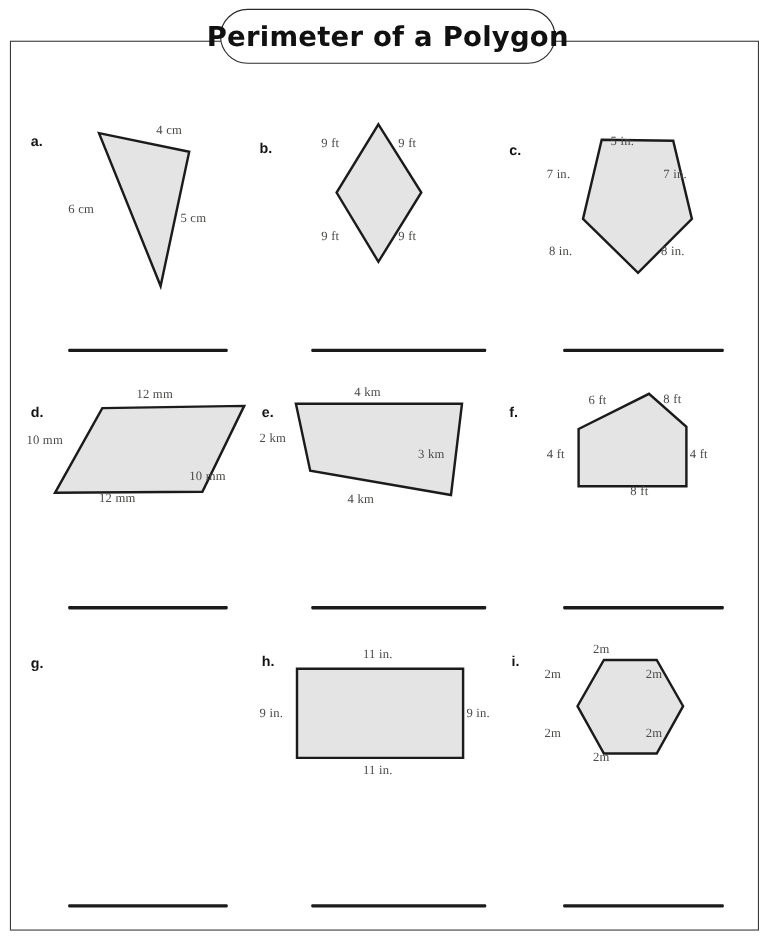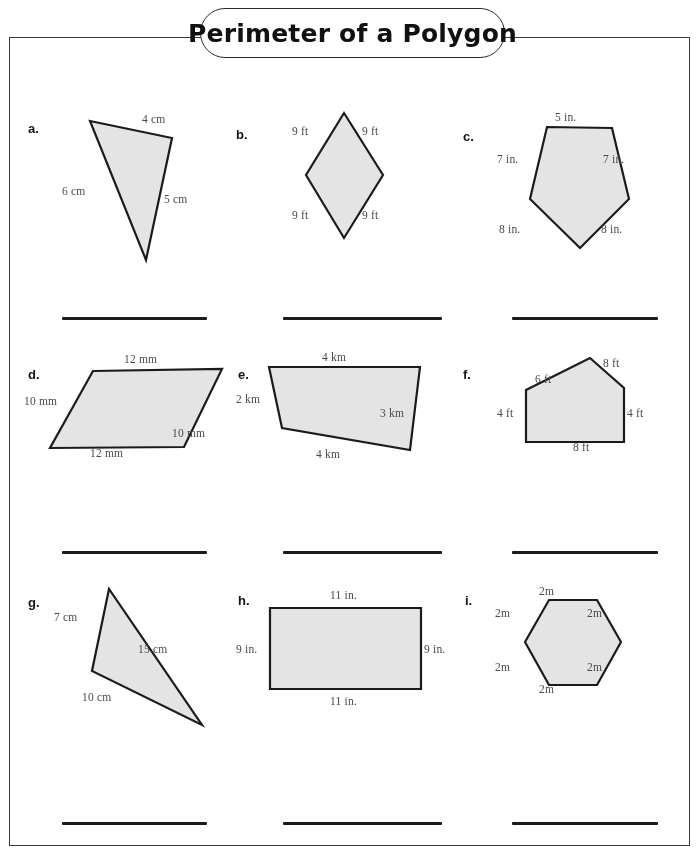--- a/index.html
+++ b/index.html
@@ -129,21 +129,21 @@
           <div class="dim" style="left: 64px; top: 104px; color: rgb(74, 74, 72);">9 ft</div>
           <div class="dim" style="left: 134px; top: 104px; color: rgb(74, 74, 72);">9 ft</div>
         </div>
       </div>
       <div class="problem" style="left: 455px; top: 105px;">
         <div class="prob-letter" style="left: 8px; top: 24px;">c.</div>
         <div class="shape-area">
           <svg viewBox="0 0 222 200">
             <polygon points="92,22 157,23 174,94 125,143 75,94" fill="#e4e4e4" stroke="#1b1b1b" stroke-width="2.2" stroke-linejoin="miter"></polygon>
           </svg>
-          <div class="dim" style="left: 100px; top: 6px; color: rgb(74, 74, 72);">5 in.</div>
+          <div class="dim" style="left: 100px; top: 18px; color: rgb(74, 74, 72);">5 in.</div>
           <div class="dim" style="left: 42px; top: 48px; color: rgb(74, 74, 72);">7 in.</div>
           <div class="dim" style="left: 148px; top: 48px; color: rgb(74, 74, 72);">7 in.</div>
           <div class="dim" style="left: 44px; top: 118px; color: rgb(74, 74, 72);">8 in.</div>
           <div class="dim" style="left: 146px; top: 118px; color: rgb(74, 74, 72);">8 in.</div>
         </div>
       </div>
       <div class="problem" style="left: 14px; top: 345px;">
         <div class="prob-letter" style="left: 14px; top: 22px;">d.</div>
         <div class="shape-area">
           <svg viewBox="0 0 222 200">
@@ -166,37 +166,29 @@
           <div class="dim" style="left: 152px; top: 62px; color: rgb(74, 74, 72);">3 km</div>
           <div class="dim" style="left: 88px; top: 103px; color: rgb(74, 74, 72);">4 km</div>
         </div>
       </div>
       <div class="problem" style="left: 455px; top: 345px;">
         <div class="prob-letter" style="left: 8px; top: 22px;">f.</div>
         <div class="shape-area">
           <svg viewBox="0 0 222 200">
             <polygon points="71,45 135,13 169,43 169,97 71,97" fill="#e4e4e4" stroke="#1b1b1b" stroke-width="2.2" stroke-linejoin="miter"></polygon>
           </svg>
-          <div class="dim" style="left: 80px; top: 28px; color: rgb(74, 74, 72);">6 ft</div>
+          <div class="dim" style="left: 80px; top: 13px; color: rgb(74, 74, 72);">6 ft</div>
           <div class="dim" style="left: 148px; top: 12px; color: rgb(74, 74, 72);">8 ft</div>
           <div class="dim" style="left: 42px; top: 62px; color: rgb(74, 74, 72);">4 ft</div>
           <div class="dim" style="left: 172px; top: 62px; color: rgb(74, 74, 72);">4 ft</div>
           <div class="dim" style="left: 118px; top: 96px; color: rgb(74, 74, 72);">8 ft</div>
         </div>
       </div>
       <div class="problem" style="left: 14px; top: 575px;">
         <div class="prob-letter" style="left: 14px; top: 20px;">g.</div>
-        <div class="shape-area">
-          <svg viewBox="0 0 222 200">
-            <polygon points="95,14 78,96 188,150" fill="#e4e4e4" stroke="#1b1b1b" stroke-width="2.2" stroke-linejoin="miter"></polygon>
-          </svg>
-          <div class="dim" style="left: 40px; top: 36px; color: rgb(74, 74, 72);">7 cm</div>
-          <div class="dim" style="left: 124px; top: 68px; color: rgb(74, 74, 72);">15 cm</div>
-          <div class="dim" style="left: 68px; top: 116px; color: rgb(74, 74, 72);">10 cm</div>
-        </div>
       </div>
       <div class="problem" style="left: 228px; top: 575px;">
         <div class="prob-letter" style="left: 10px; top: 18px;">h.</div>
         <div class="shape-area">
           <svg viewBox="0 0 222 200">
             <polygon points="42,33 193,33 193,114 42,114" fill="#e4e4e4" stroke="#1b1b1b" stroke-width="2.2" stroke-linejoin="miter"></polygon>
           </svg>
           <div class="dim" style="left: 102px; top: 14px; color: rgb(74, 74, 72);">11 in.</div>
           <div class="dim" style="left: 8px; top: 68px; color: rgb(74, 74, 72);">9 in.</div>
           <div class="dim" style="left: 196px; top: 68px; color: rgb(74, 74, 72);">9 in.</div>

